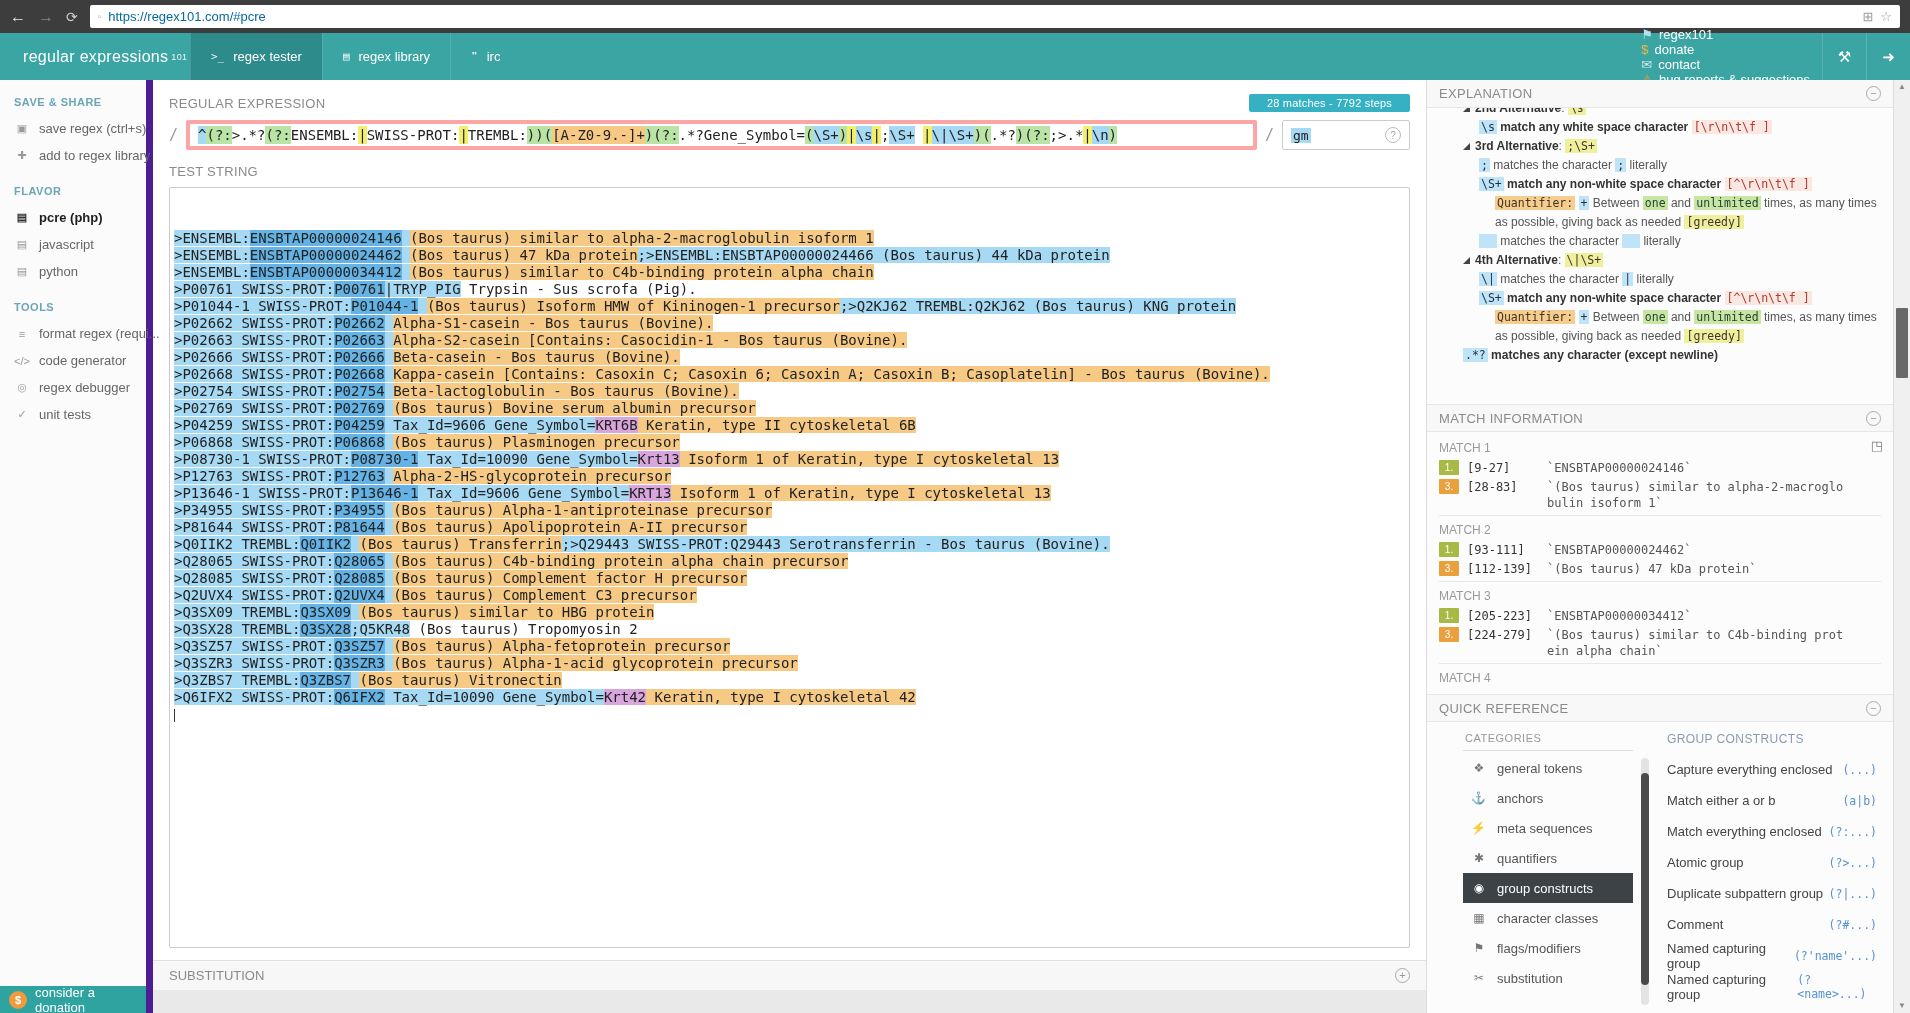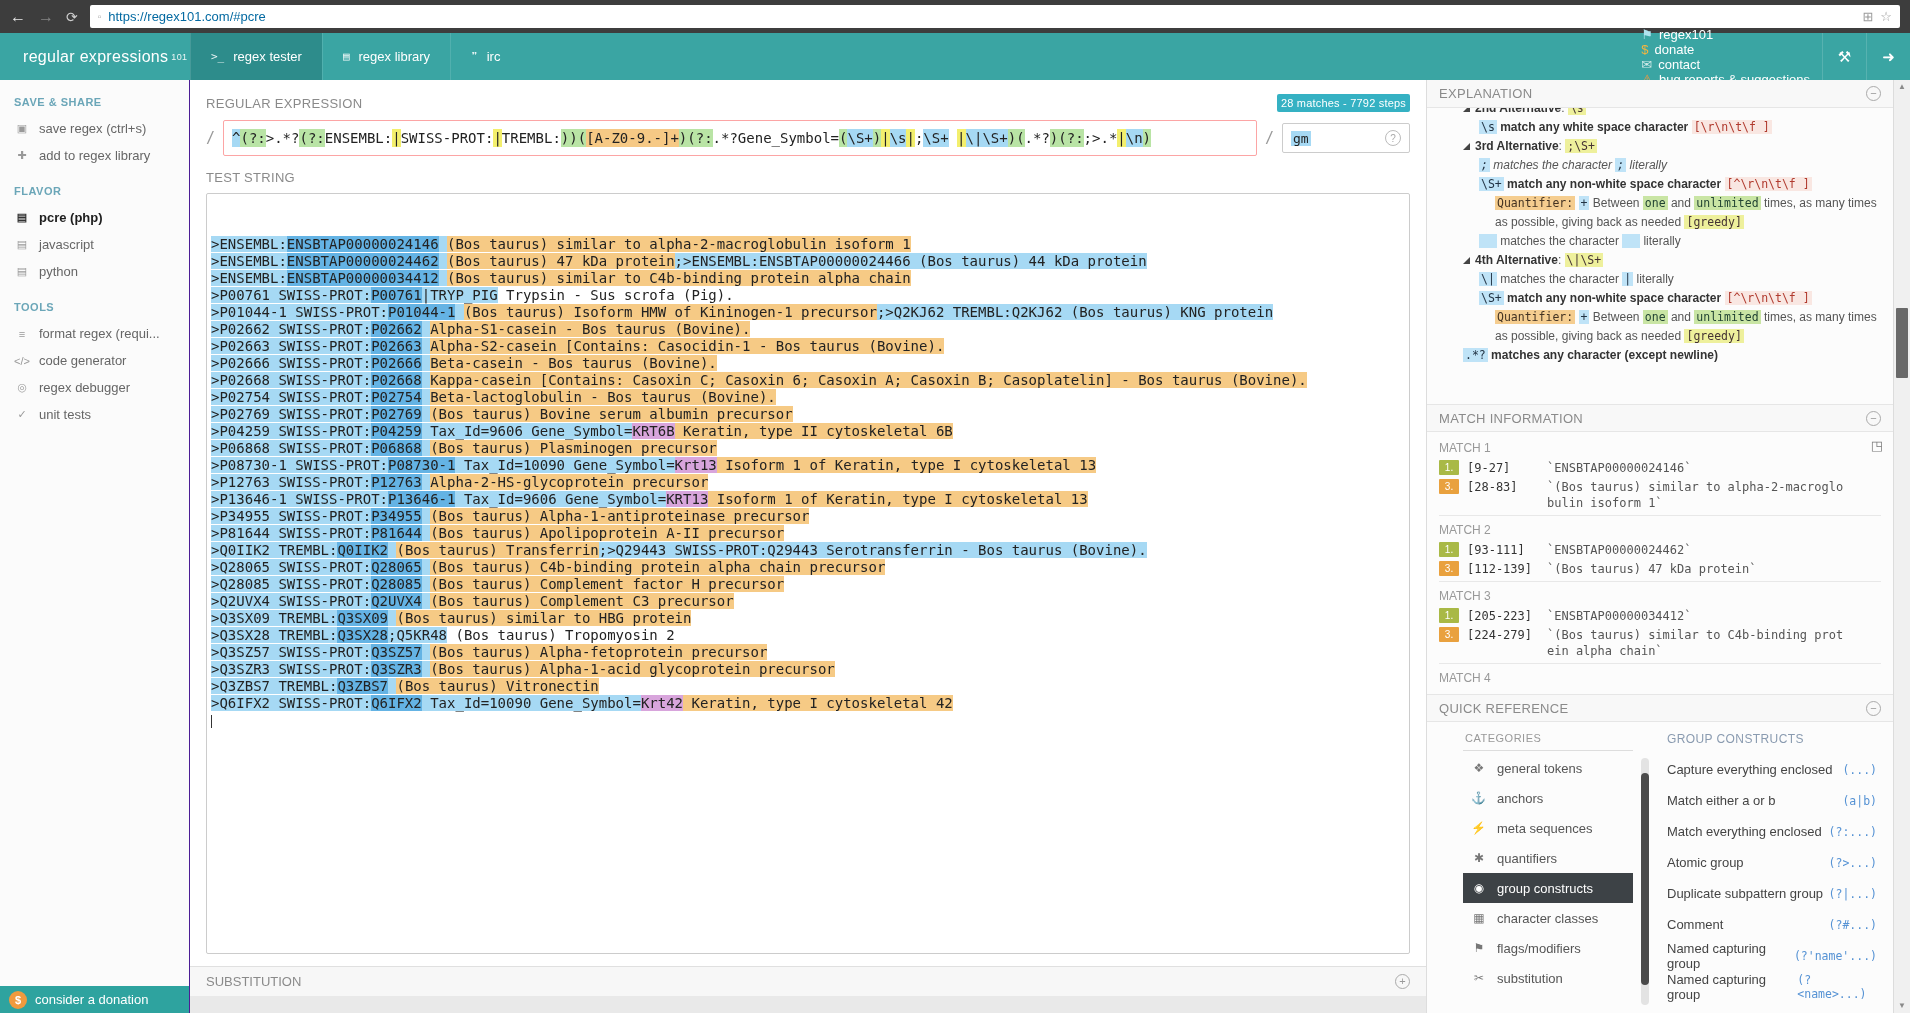--- a/index.html
+++ b/index.html
@@ -26,36 +26,36 @@
 .tab.active{background:#2d8c8b}
 .tab .ticon{font-size:11px;opacity:.9}
 #nav-right{margin-left:auto;display:flex;align-items:center}
 .nav-link{display:flex;align-items:center;gap:6px;padding:0 12px;font-size:13px;cursor:pointer}
 .nav-sq{width:44px;height:47px;display:flex;align-items:center;justify-content:center;font-size:15px;border-left:1px solid rgba(255,255,255,.15);cursor:pointer}
 
 
 #app{display:flex;height:933px}
 
 
-#sidebar{width:190px;background:#fbfbfb;border-right:1px solid #4c1d95;position:relative;font-size:13px;color:#666;flex:none}
+#sidebar{width:153px;background:#fbfbfb;border-right:7px solid #4c1d95;position:relative;font-size:13px;color:#666;flex:none}
 .side-head{color:#6ba6b8;font-size:11px;font-weight:bold;letter-spacing:.5px;padding:16px 14px 7px}
 .side-item{display:flex;align-items:center;gap:9px;padding:6px 14px;cursor:pointer;white-space:nowrap}
 .side-item .sicon{width:16px;color:#999;font-size:11px;text-align:center;flex:none}
 .side-item.active{color:#1d1d1d;font-weight:bold}
 .side-item.active .sicon{color:#333}
 #donation{position:absolute;bottom:0;left:0;right:0;height:27px;background:#2ea39f;color:#fff;display:flex;align-items:center;gap:8px;padding:0 9px;font-size:13px;cursor:pointer}
 #donation .dcirc{width:18px;height:18px;border-radius:50%;background:#f09a3e;color:#fff;font-size:11px;font-weight:bold;display:flex;align-items:center;justify-content:center;flex:none}
 
 
 #main{flex:1;background:#fff;display:flex;flex-direction:column;padding:0 16px;min-width:0}
 .sec-head{display:flex;align-items:center;justify-content:space-between;margin-top:14px;color:#8a8a8a;font-size:13px;letter-spacing:.3px}
-#steps-badge{background:#35b1c3;color:#fff;font-size:11px;padding:3px 4px;border-radius:2px;letter-spacing:.2px}
+#steps-badge{background:#35b1c3;color:#fff;font-size:11px;padding:3px 18px;border-radius:2px;letter-spacing:.2px}
 #regex-row{display:flex;align-items:center;gap:8px;margin-top:8px}
 .delim{color:#999;font-size:15px;font-family:"DejaVu Sans Mono",monospace}
-#regex-box{flex:1;height:36px;border:1px solid #fca5a5;border-radius:2px;background:#fff;display:flex;align-items:center;padding:0 8px;font-family:"DejaVu Sans Mono",monospace;font-size:14px;color:#222;white-space:pre;overflow:hidden;cursor:text}
+#regex-box{flex:1;height:30px;border:4px solid #fca5a5;border-radius:2px;background:#fff;display:flex;align-items:center;padding:0 8px;font-family:"DejaVu Sans Mono",monospace;font-size:14px;color:#222;white-space:pre;overflow:hidden;cursor:text}
 #flags-box{width:128px;height:30px;border:1px solid #ccc;border-radius:2px;display:flex;align-items:center;padding:0 8px;font-family:"DejaVu Sans Mono",monospace;font-size:13px;color:#222;flex:none}
 #flags-box .flags{background:#a6d9f4;padding:0 2px}
 #flags-box .help{margin-left:auto;width:16px;height:16px;border:1px solid #bbb;border-radius:50%;color:#aaa;font-size:10px;display:flex;align-items:center;justify-content:center;font-family:"Liberation Sans",sans-serif}
 .tok{padding:1px 0}
 .tok.g{background:#b9e4a5}
 .tok.c{background:#f6c985}
 .tok.e{background:#a6d9f4}
 .tok.a{background:#f3ef6d}
 #test-box{border:1px solid #ccc;border-radius:2px;margin-top:8px;height:761px;padding:8px 4px;overflow:hidden;font-family:"DejaVu Sans Mono",monospace;font-size:14px;line-height:17px;color:#222;white-space:pre;cursor:text}
 .hl-b{background:#a6d9f4}
@@ -262,21 +262,21 @@
 
   <aside id="rpanel">
     <div class="panel-head">
       <span>EXPLANATION</span>
       <span class="coll ifill">−</span>
     </div>
     <div id="exp-rows">
         <div class="exp-row clip" style="padding-left: 26px;"><span class="tri"></span><span class="exp-b">2nd Alternative</span><span>: </span><span class="ecode yellow">\s</span></div>
         <div class="exp-row" style="padding-left: 42px;"><span class="ecode blue">\s</span><span class="exp-b"> match any white space character </span><span class="ecode red">[\r\n\t\f ]</span></div>
         <div class="exp-row" style="padding-left: 26px;"><span class="tri"></span><span class="exp-b">3rd Alternative</span><span>: </span><span class="ecode yellow">;\S+</span></div>
-        <div class="exp-row" style="padding-left: 42px; font-style: italic;"><span class="ecode blue">;</span><span> matches the character </span><span class="ecode blue">;</span><span> literally</span></div>
+        <div class="exp-row" style="padding-left: 42px;"><span class="ecode blue">;</span><span> matches the character </span><span class="ecode blue">;</span><span> literally</span></div>
         <div class="exp-row" style="padding-left: 42px;"><span class="ecode blue">\S+</span><span class="exp-b"> match any non-white space character </span><span class="ecode red">[^\r\n\t\f ]</span></div>
         <div class="exp-row" style="padding-left: 58px;"><span class="ecode orange">Quantifier:</span><span> </span><span class="ecode blue">+</span><span> Between </span><span class="ecode green">one</span><span> and </span><span class="ecode green">unlimited</span><span> times, as many times as possible, giving back as needed </span><span class="ecode yellow">[greedy]</span></div>
         <div class="exp-row" style="padding-left: 42px;"><span class="ecode blue">&nbsp;&nbsp;</span><span> matches the character </span><span class="ecode blue">&nbsp;&nbsp;</span><span> literally</span></div>
         <div class="exp-row" style="padding-left: 26px;"><span class="tri"></span><span class="exp-b">4th Alternative</span><span>: </span><span class="ecode yellow">\|\S+</span></div>
         <div class="exp-row" style="padding-left: 42px;"><span class="ecode blue">\|</span><span> matches the character </span><span class="ecode blue">|</span><span> literally</span></div>
         <div class="exp-row" style="padding-left: 42px;"><span class="ecode blue">\S+</span><span class="exp-b"> match any non-white space character </span><span class="ecode red">[^\r\n\t\f ]</span></div>
         <div class="exp-row" style="padding-left: 58px;"><span class="ecode orange">Quantifier:</span><span> </span><span class="ecode blue">+</span><span> Between </span><span class="ecode green">one</span><span> and </span><span class="ecode green">unlimited</span><span> times, as many times as possible, giving back as needed </span><span class="ecode yellow">[greedy]</span></div>
         <div class="exp-row" style="padding-left: 26px;"><span class="ecode blue">.*?</span><span class="exp-b"> matches any character (except newline)</span></div>
       </div>
 

